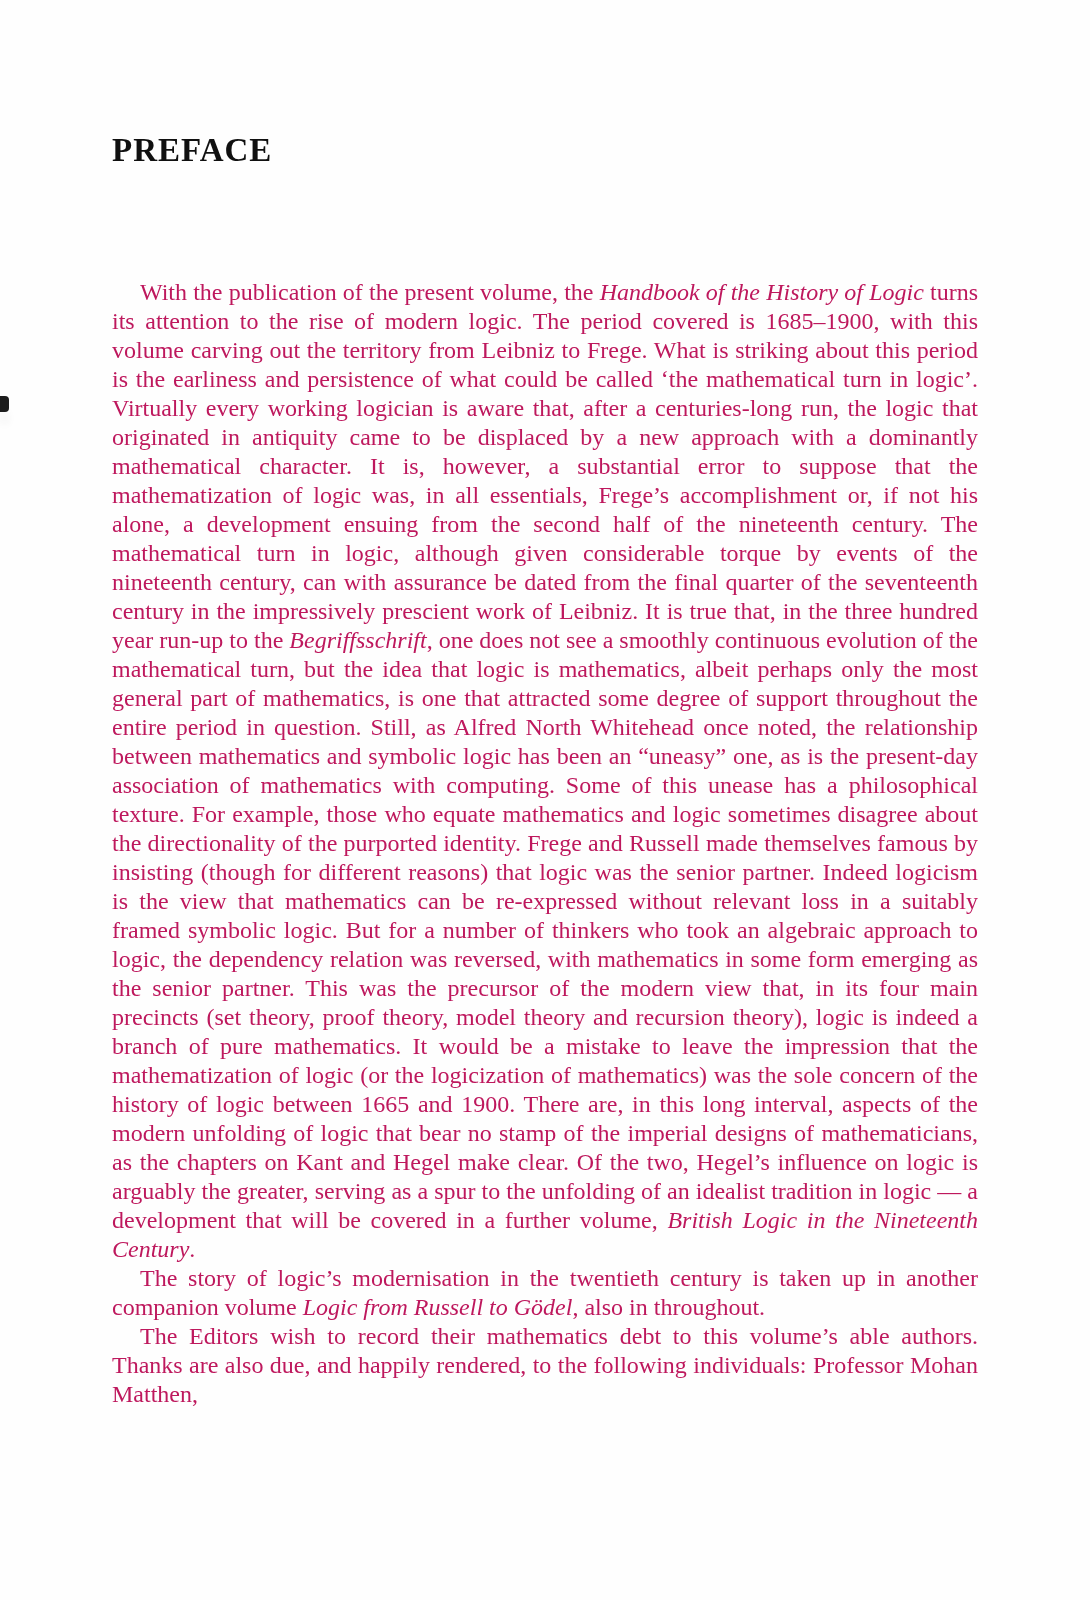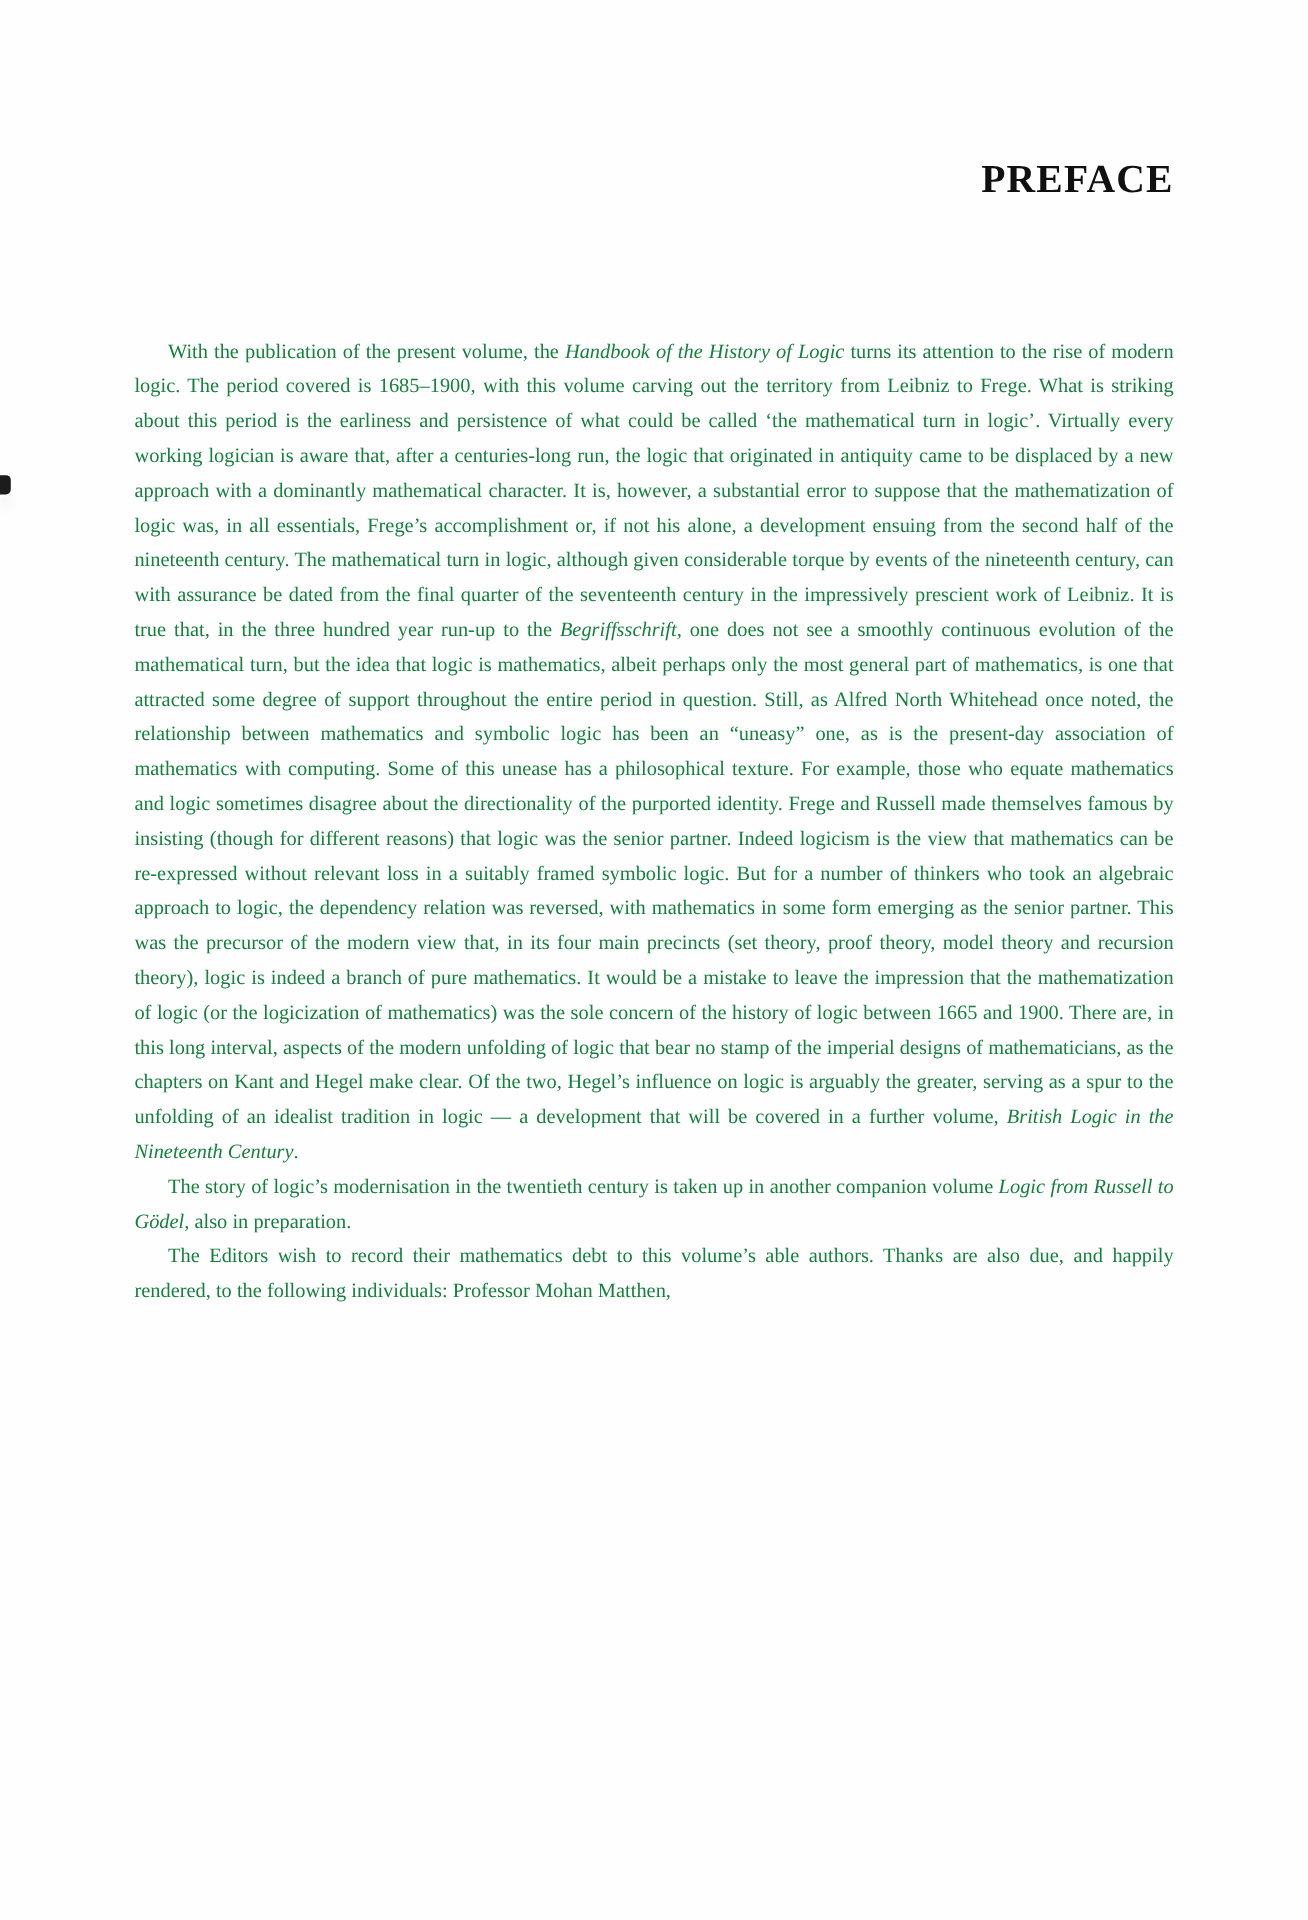--- a/index.html
+++ b/index.html
@@ -16,35 +16,35 @@
     box-sizing: border-box;
     padding: 132px 112px 0 112px;
     font-family: "Liberation Serif", "DejaVu Serif", serif;
     color: #121212;
   }
   .title {
     margin: 0;
     font-size: 33px;
     line-height: 36px;
     font-weight: bold;
-    text-align: right;
+    text-align: left;
     letter-spacing: 1px;
     color: #101010;
     font-family: "Liberation Serif", "DejaVu Serif", serif;
   }
   .body {
     margin-top: 110px;
   }
   .body p {
     margin: 0;
-    font-size: 17px;
+    font-size: 24px;
     line-height: 29px;
     text-align: justify;
     text-indent: 28px;
-    color: #15803d;
+    color: #be185d;
   }
   .it {
     font-style: italic;
   }
   .scan-smudge {
     position: absolute;
     left: 0;
     top: 396px;
     width: 9px;
     height: 16px;
@@ -54,16 +54,16 @@
   }
 </style>
 </head>
 <body>
 
 <div class="page">
   <div class="scan-smudge"></div>
   <h1 class="title">PREFACE</h1>
   <div class="body">
       <p><span>With the publication of the present volume, the </span><span class="it">Handbook of the History of Logic</span><span> turns its attention to the rise of modern logic. The period covered is 1685–1900, with this volume carving out the territory from Leibniz to Frege. What is striking about this period is the earliness and persistence of what could be called ‘the mathematical turn in logic’. Virtually every working logician is aware that, after a centuries-long run, the logic that originated in antiquity came to be displaced by a new approach with a dominantly mathematical character. It is, however, a substantial error to suppose that the mathematization of logic was, in all essentials, Frege’s accomplishment or, if not his alone, a development ensuing from the second half of the nineteenth century. The mathematical turn in logic, although given considerable torque by events of the nineteenth century, can with assurance be dated from the final quarter of the seventeenth century in the impressively prescient work of Leibniz. It is true that, in the three hundred year run-up to the </span><span class="it">Begriffsschrift</span><span>, one does not see a smoothly continuous evolution of the mathematical turn, but the idea that logic is mathematics, albeit perhaps only the most general part of mathematics, is one that attracted some degree of support throughout the entire period in question. Still, as Alfred North Whitehead once noted, the relationship between mathematics and symbolic logic has been an “uneasy” one, as is the present-day association of mathematics with computing. Some of this unease has a philosophical texture. For example, those who equate mathematics and logic sometimes disagree about the directionality of the purported identity. Frege and Russell made themselves famous by insisting (though for different reasons) that logic was the senior partner. Indeed logicism is the view that mathematics can be re-expressed without relevant loss in a suitably framed symbolic logic. But for a number of thinkers who took an algebraic approach to logic, the dependency relation was reversed, with mathematics in some form emerging as the senior partner. This was the precursor of the modern view that, in its four main precincts (set theory, proof theory, model theory and recursion theory), logic is indeed a branch of pure mathematics. It would be a mistake to leave the impression that the mathematization of logic (or the logicization of mathematics) was the sole concern of the history of logic between 1665 and 1900. There are, in this long interval, aspects of the modern unfolding of logic that bear no stamp of the imperial designs of mathematicians, as the chapters on Kant and Hegel make clear. Of the two, Hegel’s influence on logic is arguably the greater, serving as a spur to the unfolding of an idealist tradition in logic — a development that will be covered in a further volume, </span><span class="it">British Logic in the Nineteenth Century</span><span>.</span></p>
-      <p><span>The story of logic’s modernisation in the twentieth century is taken up in another companion volume </span><span class="it">Logic from Russell to Gödel</span><span>, also in preparation.</span></p>
+      <p><span>The story of logic’s modernisation in the twentieth century is taken up in another companion volume </span><span class="it">Logic from Russell to Gödel</span><span>, also in throughout.</span></p>
       <p><span>The Editors wish to record their mathematics debt to this volume’s able authors. Thanks are also due, and happily rendered, to the following individuals: Professor Mohan Matthen,</span></p>
     </div>
 </div>
 
 </body></html>

